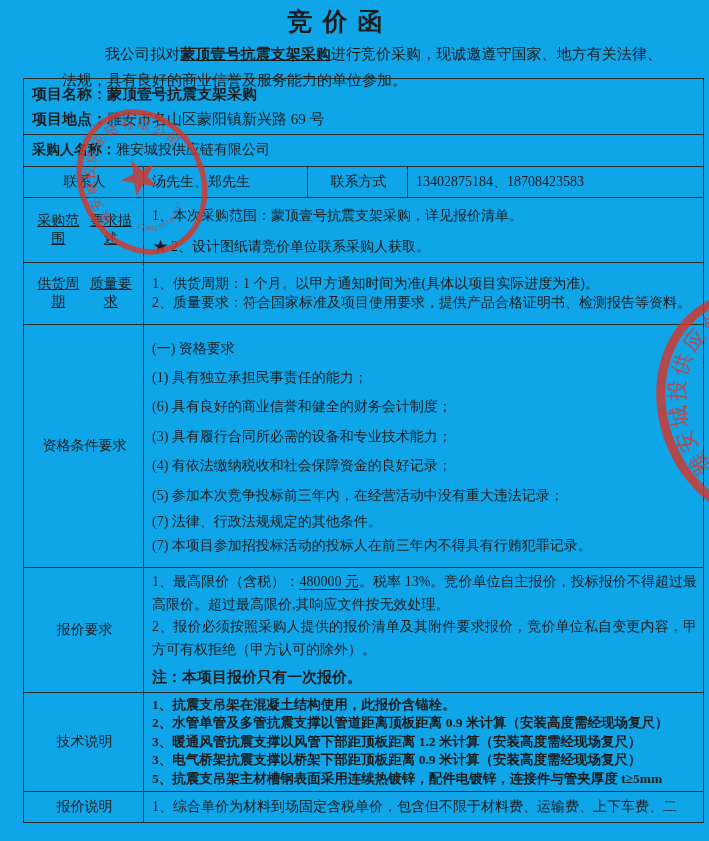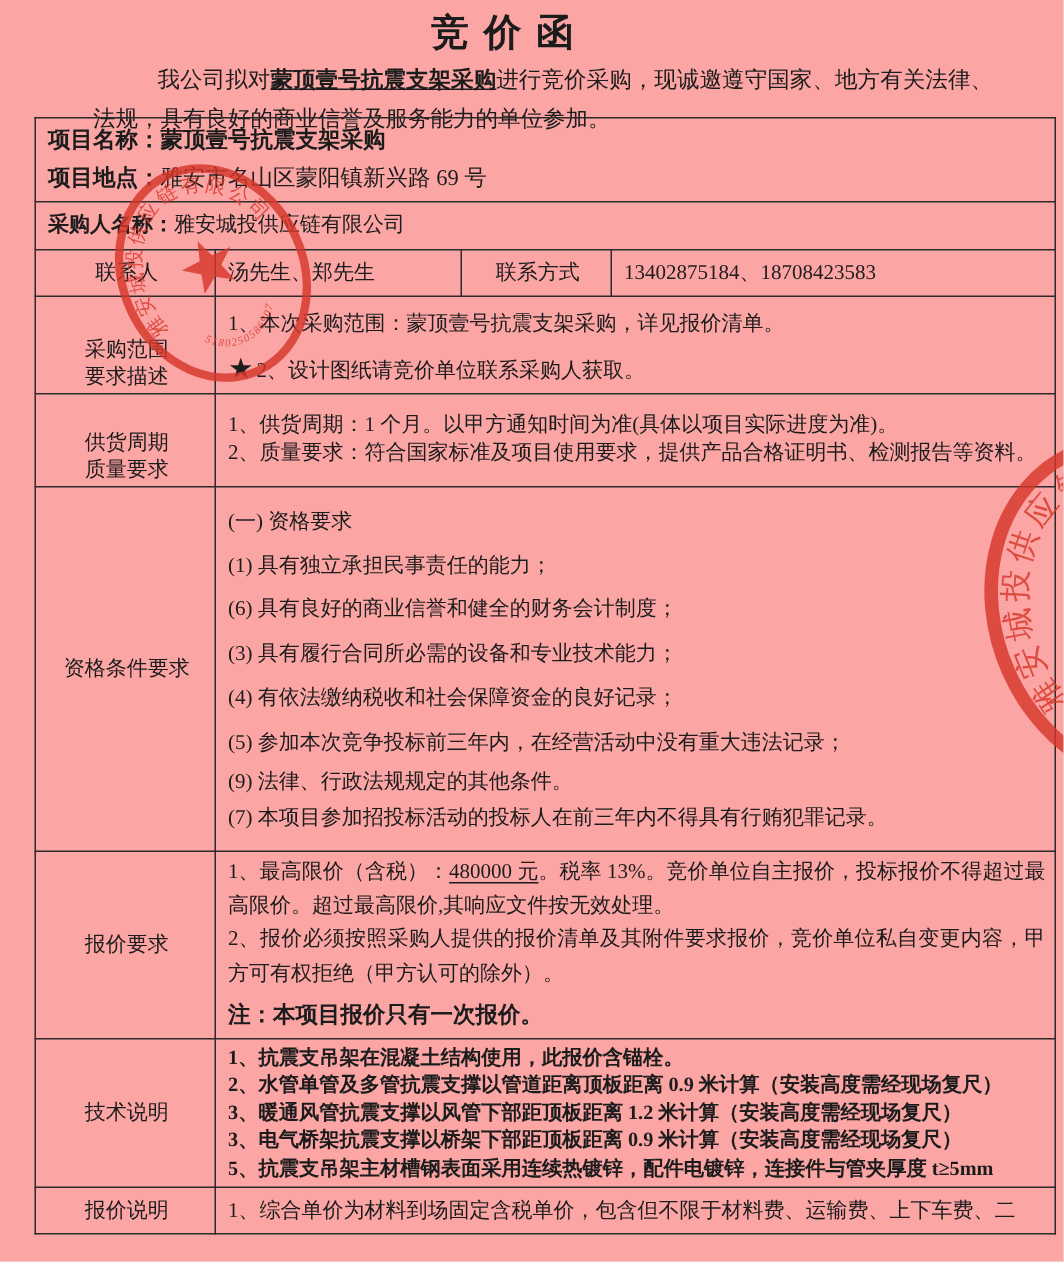--- a/index.html
+++ b/index.html
@@ -1,21 +1,21 @@
 <!DOCTYPE html>
 <html><head>
 <meta charset="utf-8">
 <style>
   * { margin:0; padding:0; box-sizing:border-box; }
   html,body { background:#e8e8e8; }
   .page {
     position:relative;
     width:709px; height:841px;
     margin:0 auto;
-    background:#fca5a5;
+    background:#0ea5e9;
     overflow:hidden;
     font-family:"Liberation Serif","DejaVu Serif",serif;
     color:#1c1c1c;
   }
   .title {
     position:absolute; top:5px; left:0; width:680px;
     text-align:center;
     font-size:25px; font-weight:bold; letter-spacing:10px;
   }
   .intro {
@@ -31,21 +31,21 @@
     border-collapse:collapse; table-layout:fixed;
   }
   table.doc td {
     border:1.6px solid #2b2b2b;
     font-size:14px;
     vertical-align:middle;
     padding:2px 6px 2px 8px;
     overflow:hidden;
   }
   td.lbl { text-align:center; padding:2px; }
-  .lbl2 { display:flex; flex-direction:column; justify-content:flex-end; align-items:center; height:100%; }
+  .lbl2 { display:flex; flex-direction:row; justify-content:center; align-items:center; height:100%;text-decoration:underline; }
   tr.r1  { height:54px; }  tr.r2 { height:31px; }  tr.r3 { height:31px; }
   tr.r4  { height:63px; }  tr.r5 { height:61px; }  tr.r6 { height:238px; }
   tr.r7  { height:27px; }  tr.r8 { height:117px; } tr.r9 { height:93px; }
   tr.r10 { height:30px; }
   .b { font-weight:bold; }
   .row1cell div { font-size:15px; line-height:25px; }
   .row2cell { font-size:15px; }
   .scope-item1 { margin-top:2px; }
   .scope-item2 { margin-top:13px; display:flex; align-items:center; }
   .star { font-size:19px; line-height:18px; margin-right:2px; }
@@ -131,21 +131,21 @@
 
     <tr class="r6">
       <td class="lbl">资格条件要求</td>
       <td colspan="3" class="qual-cell">
         <div>(一) 资格要求</div>
         <div>(1) 具有独立承担民事责任的能力；</div>
         <div>(6) 具有良好的商业信誉和健全的财务会计制度；</div>
         <div>(3) 具有履行合同所必需的设备和专业技术能力；</div>
         <div>(4) 有依法缴纳税收和社会保障资金的良好记录；</div>
         <div>(5) 参加本次竞争投标前三年内，在经营活动中没有重大违法记录；</div>
-        <div class="tight">(9) 法律、行政法规规定的其他条件。</div>
+        <div class="tight">(7) 法律、行政法规规定的其他条件。</div>
         <div class="tight">(7) 本项目参加招投标活动的投标人在前三年内不得具有行贿犯罪记录。</div>
       </td>
     </tr>
 
 
     <tr class="r8">
       <td class="lbl">报价要求</td>
       <td colspan="3" class="vtop quote-cell">
         <div><span>1、最高限价（含税）：</span><span class="u-price">480000 元</span><span>。税率 13%。竞价单位自主报价，投标报价不得超过最高限价。超过最高限价,其响应文件按无效处理。</span></div>
         <div>2、报价必须按照采购人提供的报价清单及其附件要求报价，竞价单位私自变更内容，甲方可有权拒绝（甲方认可的除外）。</div>

